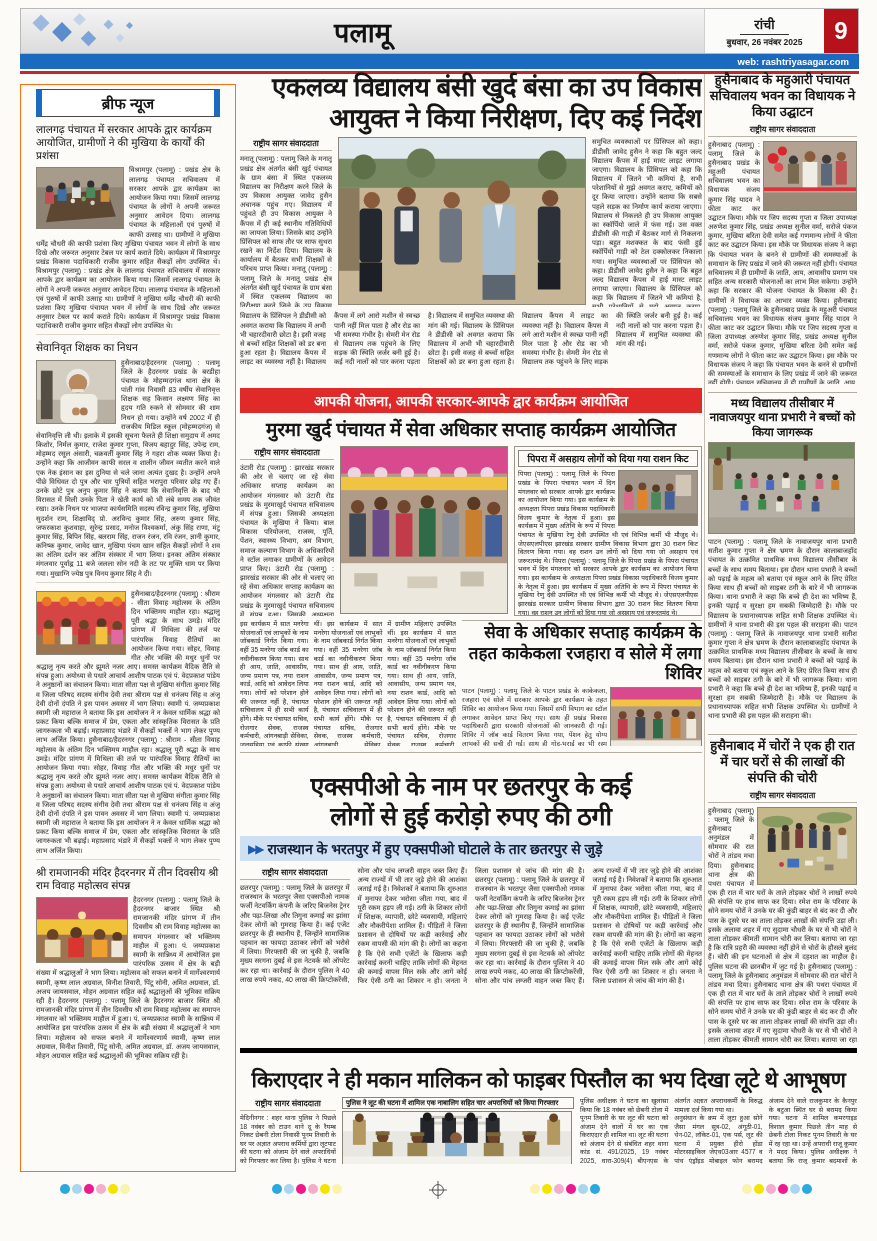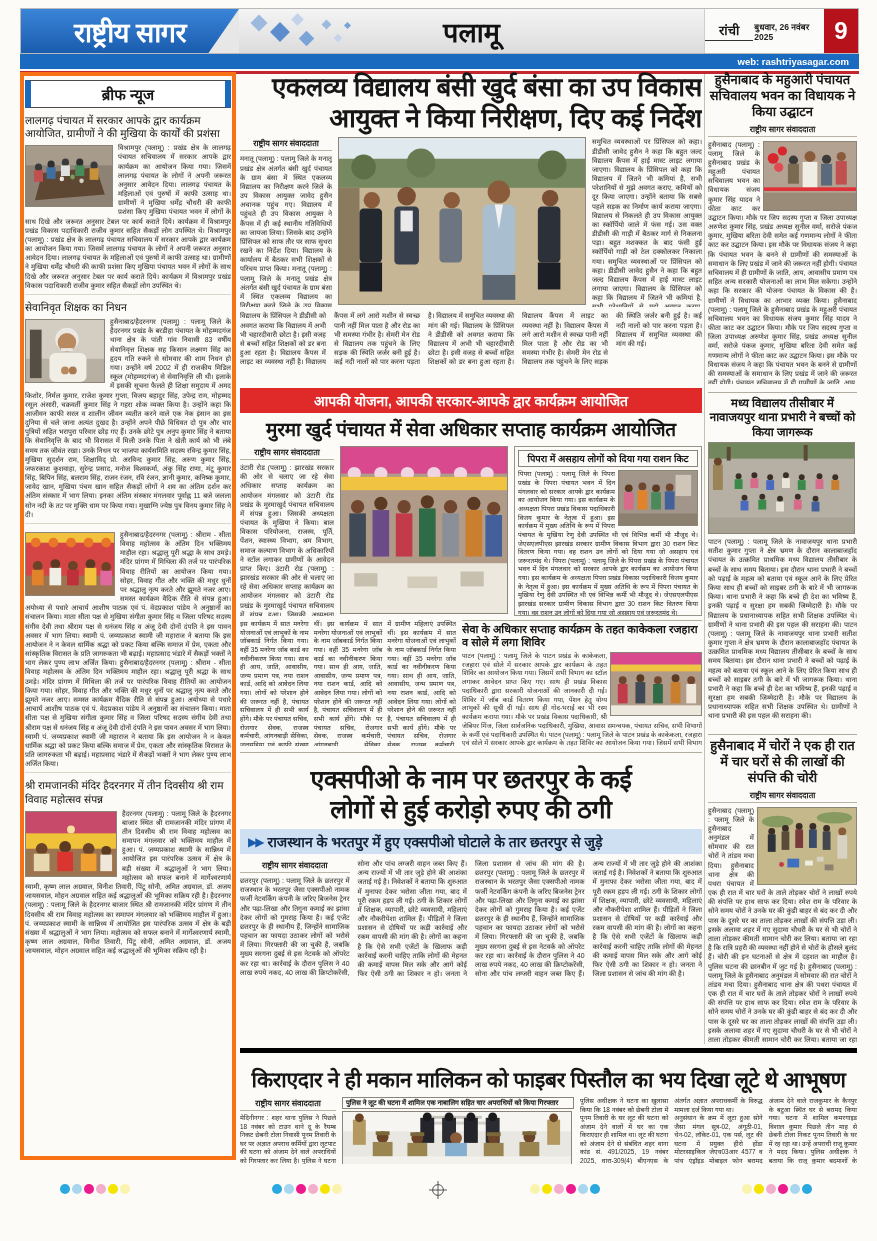--- a/index.html
+++ b/index.html
@@ -6,35 +6,35 @@
   html,body{width:877px;height:1241px}
   body{position:relative;background:#f1efe9;font-family:"Liberation Sans","DejaVu Sans",sans-serif;color:#161616;overflow:hidden}
   .page{position:absolute;inset:0;background:#fcfbf7}
   
   .mast{position:absolute;left:20px;right:18px;top:8px}
   .mast-row{display:flex;height:46px;border:1px solid #b9b9b9;background:#e7e7e7;position:relative;overflow:hidden}
   .mast-logo{width:218px;background:linear-gradient(180deg,#3a85d8,#1a5cae);color:#fff;display:flex;align-items:center;justify-content:center;font-size:27px;font-weight:bold;clip-path:polygon(0 0,100% 0,86% 100%,0 100%);z-index:2;letter-spacing:-.5px}
   .mast-mid{flex:1;background:linear-gradient(180deg,#f4f4f4,#dcdcdc);display:flex;align-items:center;justify-content:center;position:relative}
   .mast-mid .ptitle{font-size:27px;font-weight:bold;color:#111;z-index:2}
   .dia{position:absolute;display:block;transform:rotate(45deg)}
-  .mast-date{width:120px;background:#fbfbf9;border-left:1px solid #cfcfcf;display:flex;align-items:center;justify-content:center;gap:1px}
+  .mast-date{width:120px;background:#fbfbf9;border-left:1px solid #cfcfcf;display:flex;flex-direction:column;align-items:center;justify-content:center;gap:1px}
   .mast-city{font-size:13px;font-weight:bold;border-bottom:1px solid #333;padding:0 14px 1px}
   .mast-d{font-size:8.5px;font-weight:bold;color:#222}
   .mast-page{width:34px;background:#b5121b;color:#fff;display:flex;align-items:center;justify-content:center;font-size:24px;font-weight:bold}
   .mast-web{height:15px;background:#1a6bbf;color:#fff;font-size:9.5px;font-weight:bold;line-height:15px;text-align:right;padding-right:10px}
   .mast-rule{height:3px;background:#c2262e;margin-top:2px}
   
   .byl{font-size:8px;font-weight:bold;text-align:center;color:#222;border-bottom:1px solid #b9b2a6;padding-bottom:2px;margin-bottom:3px}
   .bt{font-size:6.9px;line-height:1.33;text-align:justify;color:#2a2a2a}
   .ph{border:1px solid #8c8678;background:#cfc7b8;overflow:hidden}
   .ph svg{display:block;width:100%;height:100%}
   .vrule{position:absolute;width:1px;background:#c6c0b4}
   section,aside{overflow:hidden}
   
-  #sidebar{position:absolute;left:20px;top:72px;width:216px;height:1088px;border:4px solid #f97316;padding:4px 1px}
+  #sidebar{position:absolute;left:20px;top:84px;width:216px;height:1088px;border:1px solid #f97316;padding:4px 15px}
   .brief-head{border:1.5px solid #4a4a4a;border-left:6px solid #1a6bbf;border-right:6px solid #1a6bbf;background:#fff;text-align:center;font-size:15px;font-weight:bold;padding:3px 0;margin-bottom:6px}
   .s-item{border-bottom:1px solid #ddd7ca;margin-bottom:6px;padding-bottom:4px;overflow:hidden}
   .s-head{font-size:10.5px;font-weight:normal;line-height:1.25;margin-bottom:3px}
   .s-ph{float:left;width:88px;height:62px;margin:2px 5px 1px 0}
   
   #lead{position:absolute;left:240px;top:72px;width:462px;height:312px}
   .lead-h{font-size:26px;font-weight:800;text-align:right;line-height:1.18;letter-spacing:-.3px;white-space:nowrap}
   .lead-sub{font-size:12.5px;font-weight:bold;text-align:center;margin-top:3px;padding-bottom:3px;border-bottom:1px solid #a8a296;white-space:nowrap}
   .lead-cols{display:flex;gap:6px;margin-top:4px;height:170px}
   .lead-colL{width:92px;overflow:hidden}
@@ -51,28 +51,28 @@
   .band-h{font-size:19px;font-weight:800;text-align:center;margin:3px 0 4px;white-space:nowrap;letter-spacing:-.2px}
   .band-top{display:flex;gap:6px;height:170px}
   .band-colL{width:94px;overflow:hidden}
   .band-ph{width:168px;height:168px;flex:none}
   .pipra{flex:1;border:1px solid #9a958a;padding:3px;overflow:hidden}
   .pipra-h{font-size:9.5px;font-weight:bold;text-align:center;border:1px solid #8a857a;padding:2px 1px;margin-bottom:3px;line-height:1.2}
   .pipra-ph{float:right;width:80px;height:56px;margin:0 0 2px 3px}
   .band-bottom{display:flex;gap:6px;margin-top:4px;height:140px}
   .band-cols{width:216px;column-count:3;column-gap:5px;overflow:hidden;font-size:6.5px}
   .kake{flex:1;border-top:1px solid #b3ada1;padding-top:2px;overflow:hidden}
-  .kake-h{font-size:11px;font-weight:bold;text-align:left;line-height:1.22;margin-bottom:2px}
+  .kake-h{font-size:17px;font-weight:bold;text-align:right;line-height:1.22;margin-bottom:2px}
   .kake-ph{float:right;width:92px;height:64px;margin:0 0 2px 3px}
   
   #tisibar{position:absolute;left:708px;top:392px;width:149px;height:336px;border-top:1px solid #b3ada1;padding-top:3px}
   .tis-h{font-size:11.5px;font-weight:800;text-align:center;line-height:1.25;margin-bottom:3px}
   .tis-ph{width:147px;height:92px;margin-bottom:3px}
   
-  #expo{position:absolute;left:240px;top:752px;width:462px;height:292px;border-top:1px solid #b3ada1;padding-top:11px}
+  #expo{position:absolute;left:240px;top:752px;width:462px;height:292px;border-top:1px solid #b3ada1;padding-top:18px}
   .expo-h{font-size:25px;font-weight:800;text-align:center;line-height:1.2;letter-spacing:-.3px}
   .kicker{display:flex;align-items:center;gap:5px;background:#cfe0f2;margin:5px 0;padding:3px 8px;font-size:14px;font-weight:bold;color:#13213a}
   .kicker .arr{color:#1a5cae;font-size:12px;letter-spacing:-2px}
   .expo-cols{column-count:4;column-gap:8px;height:178px;overflow:hidden}
   
   #theft{position:absolute;left:708px;top:734px;width:149px;height:310px;border-top:1px solid #b3ada1;padding-top:3px}
   .theft-ph{float:right;width:100px;height:78px;margin:1px 0 2px 3px}
   
   #bottom{position:absolute;left:240px;top:1048px;width:617px;height:116px;border-top:5px solid #000000;padding-top:12px}
   .bot-h{font-size:21px;font-weight:800;text-align:center;letter-spacing:-.3px;white-space:nowrap}
@@ -88,21 +88,20 @@
   .c1{background:#2aa9e0}.c2{background:#a9d6ee}.c3{background:#ec1a8c}.c4{background:#f3aecb}.c5{background:#f5e400}.c6{background:#faf3ae}
   .cross{position:absolute;left:429px;top:1181px;width:18px;height:18px}
 </style>
 </head>
 <body>
 
 <div class="page">
 
   <header class="mast">
     <div class="mast-row">
-      <div class="mast-logo">राष्ट्रीय सागर</div>
       <div class="mast-mid">
         <span class="dia" style="left:14px;top:8px;width:12px;height:12px;background:#9db9dd"></span>
         <span class="dia" style="left:34px;top:16px;width:14px;height:14px;background:#5c8ccc"></span>
         <span class="dia" style="left:54px;top:6px;width:9px;height:9px;background:#c3d4ea"></span>
         <span class="dia" style="left:62px;top:24px;width:11px;height:11px;background:#7aa3d8"></span>
         <span class="dia" style="left:84px;top:12px;width:7px;height:7px;background:#9db9dd"></span>
         <span class="dia" style="left:96px;top:26px;width:6px;height:6px;background:#c3d4ea"></span>
         <span class="dia" style="left:106px;top:14px;width:5px;height:5px;background:#7aa3d8"></span>
         <span class="ptitle">पलामू</span>
       </div>

